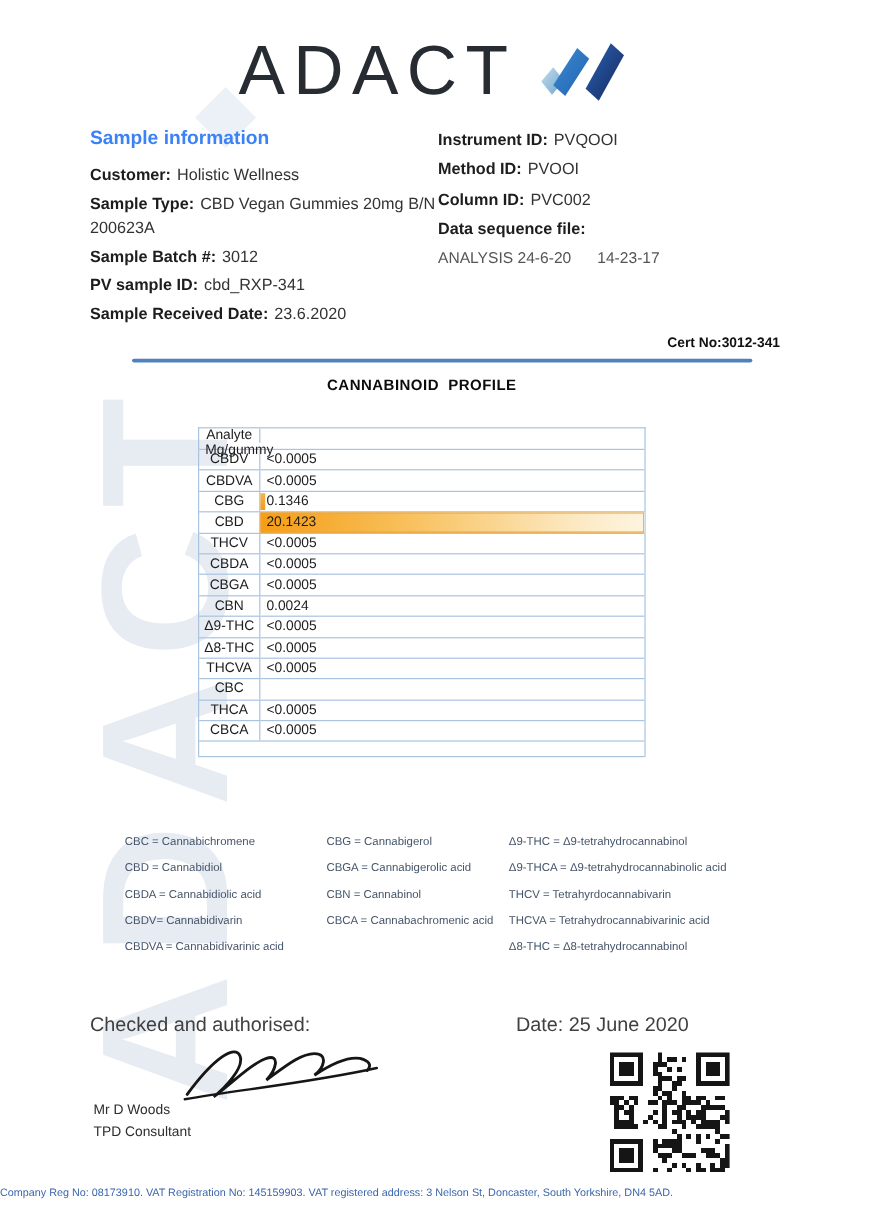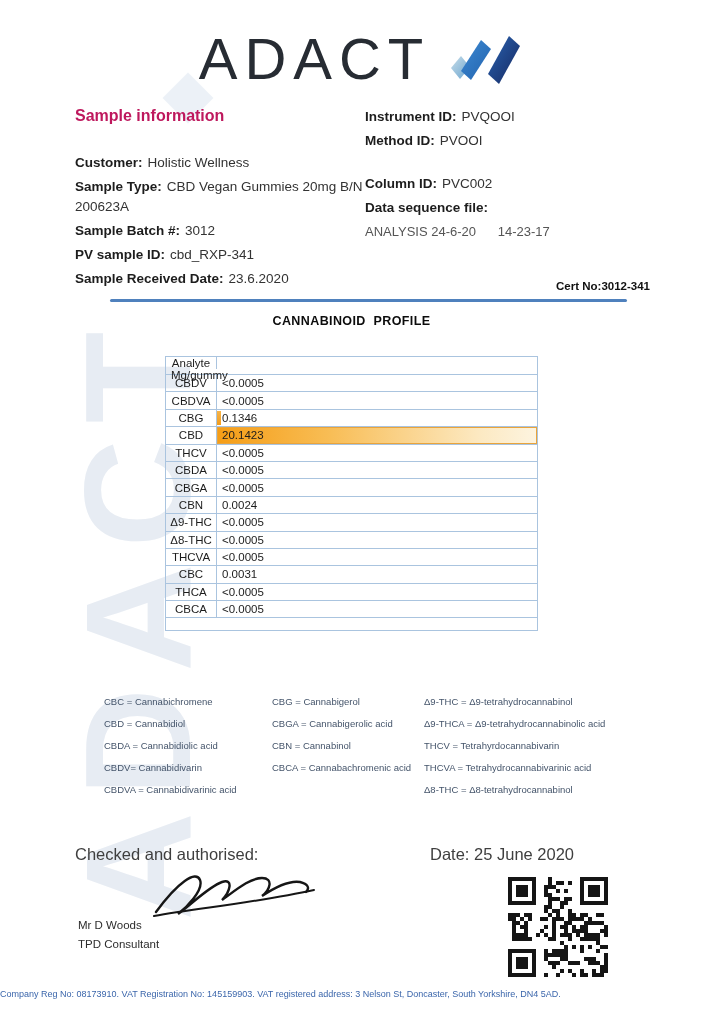--- a/index.html
+++ b/index.html
@@ -21,24 +21,24 @@
   }
   
   .logo-row { position:absolute; top:26px; left:0; right:0;
     display:flex; justify-content:center; align-items:flex-start; gap:10px; }
   .logo-text { font-size:58px; font-weight:300; letter-spacing:7px;
     color:#272c33; line-height:66px; }
   .logo-mark { margin-top:8px; }
   
   .sample-block { position:absolute; left:75px; top:107px; width:294px; }
   .method-block { position:absolute; left:365px; top:107px; width:300px; }
-  .info-title { font-size:16px; font-weight:bold; color:#be185d; margin-bottom:28px; }
+  .info-title { font-size:16px; font-weight:bold; color:#3b82f6; margin-bottom:11px; }
   .field { font-size:13.5px; line-height:20px; margin-bottom:4px; color:#333; }
   .field .fl { font-weight:bold; color:#1d1d1d; margin-right:5px; }
-  .field.gap { margin-top:23px; }
+  .field.gap { margin-top:6px; }
   .seq-line { font-size:13px; color:#555; line-height:20px; white-space:pre; }
   
   .cert-no { position:absolute; top:280px; right:74px; font-size:11.5px;
     font-weight:bold; color:#111; }
   .blue-rule { position:absolute; top:299px; left:110px; width:517px;
     height:3px; background:#4f81bd; border-radius:2px; }
   
   .table-title { position:absolute; top:314px; left:165px; width:373px;
     text-align:center; font-size:12.5px; font-weight:bold; color:#0c0c0c;
     letter-spacing:.4px; white-space:pre; }
@@ -189,21 +189,20 @@
     <div class="t-row">
       <div class="t-analyte">Δ8-THC</div>
       <div class="t-value">&lt;0.0005</div>
     </div>
     <div class="t-row">
       <div class="t-analyte">THCVA</div>
       <div class="t-value">&lt;0.0005</div>
     </div>
     <div class="t-row">
       <div class="t-analyte">CBC</div>
-      <div class="t-value">0.0031</div>
     </div>
     <div class="t-row">
       <div class="t-analyte">THCA</div>
       <div class="t-value">&lt;0.0005</div>
     </div>
     <div class="t-row">
       <div class="t-analyte">CBCA</div>
       <div class="t-value">&lt;0.0005</div>
     </div>
     <div class="t-empty"></div>

